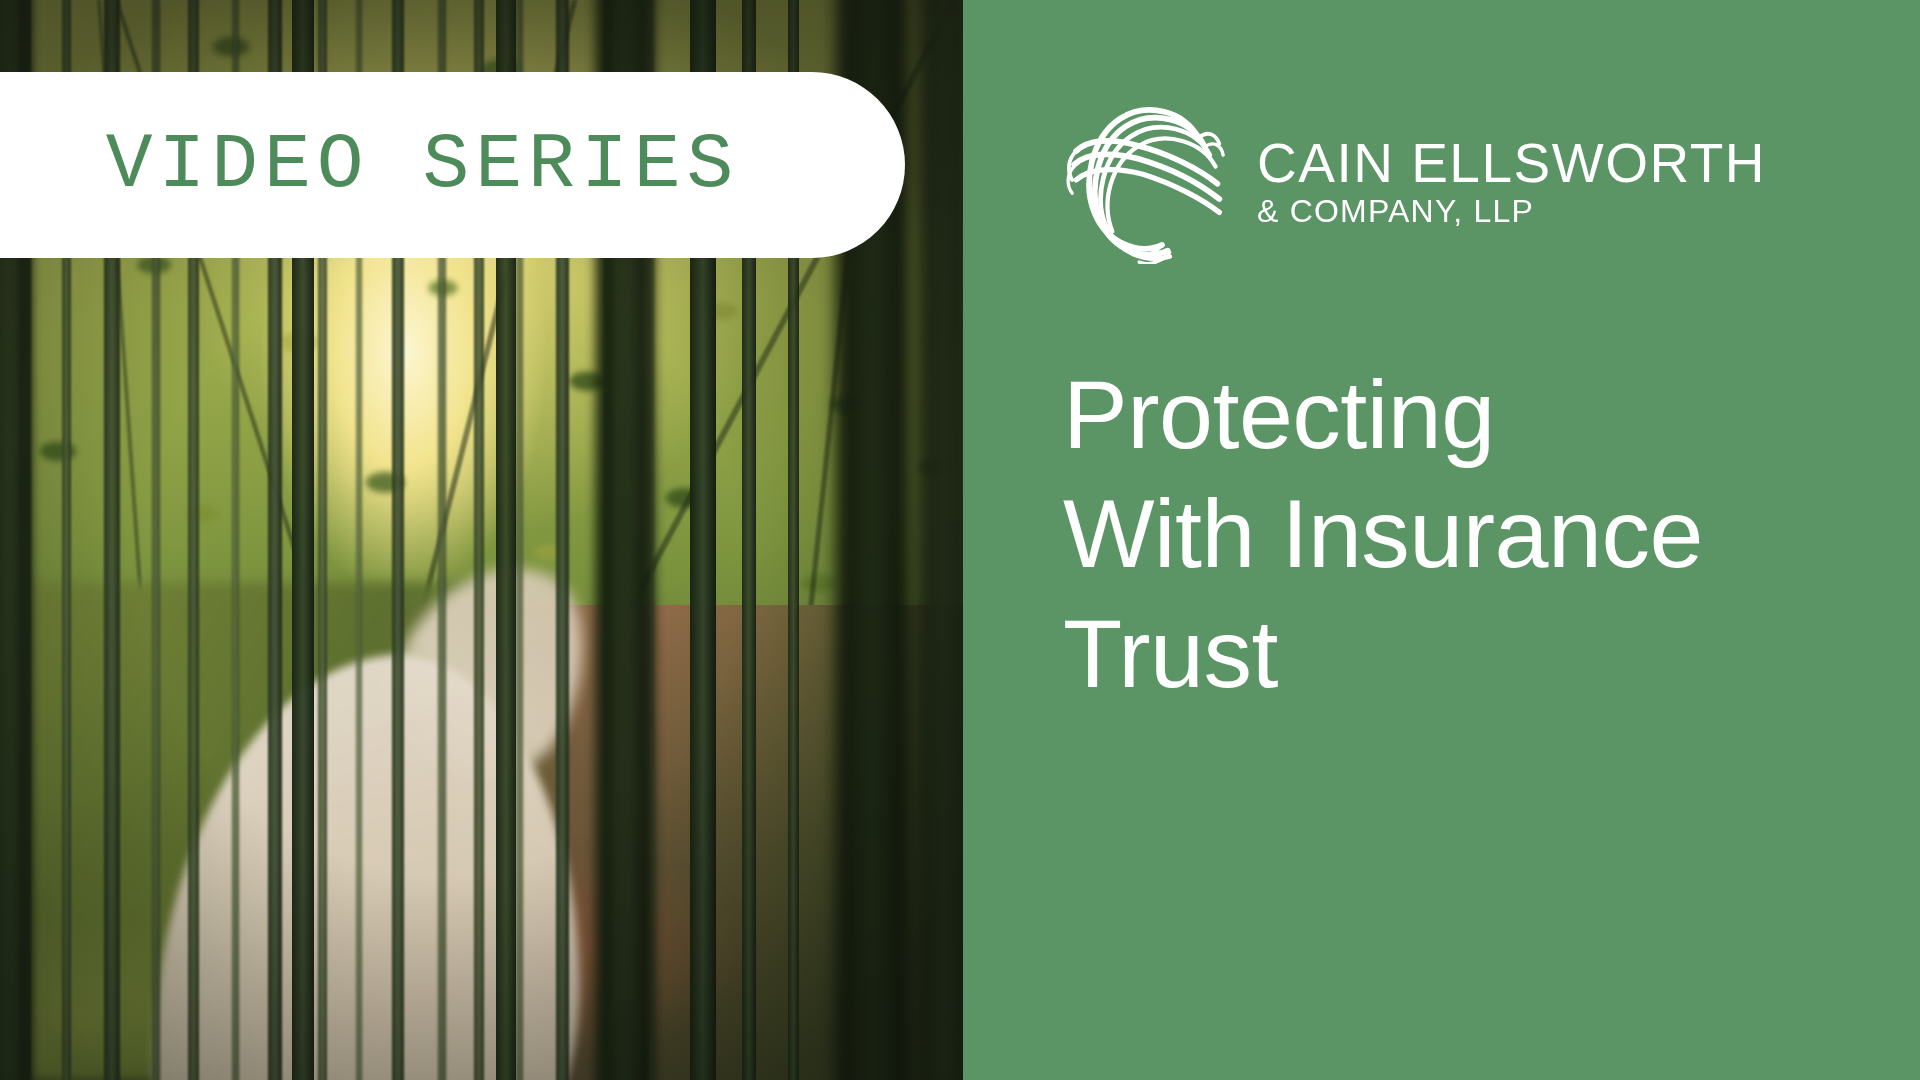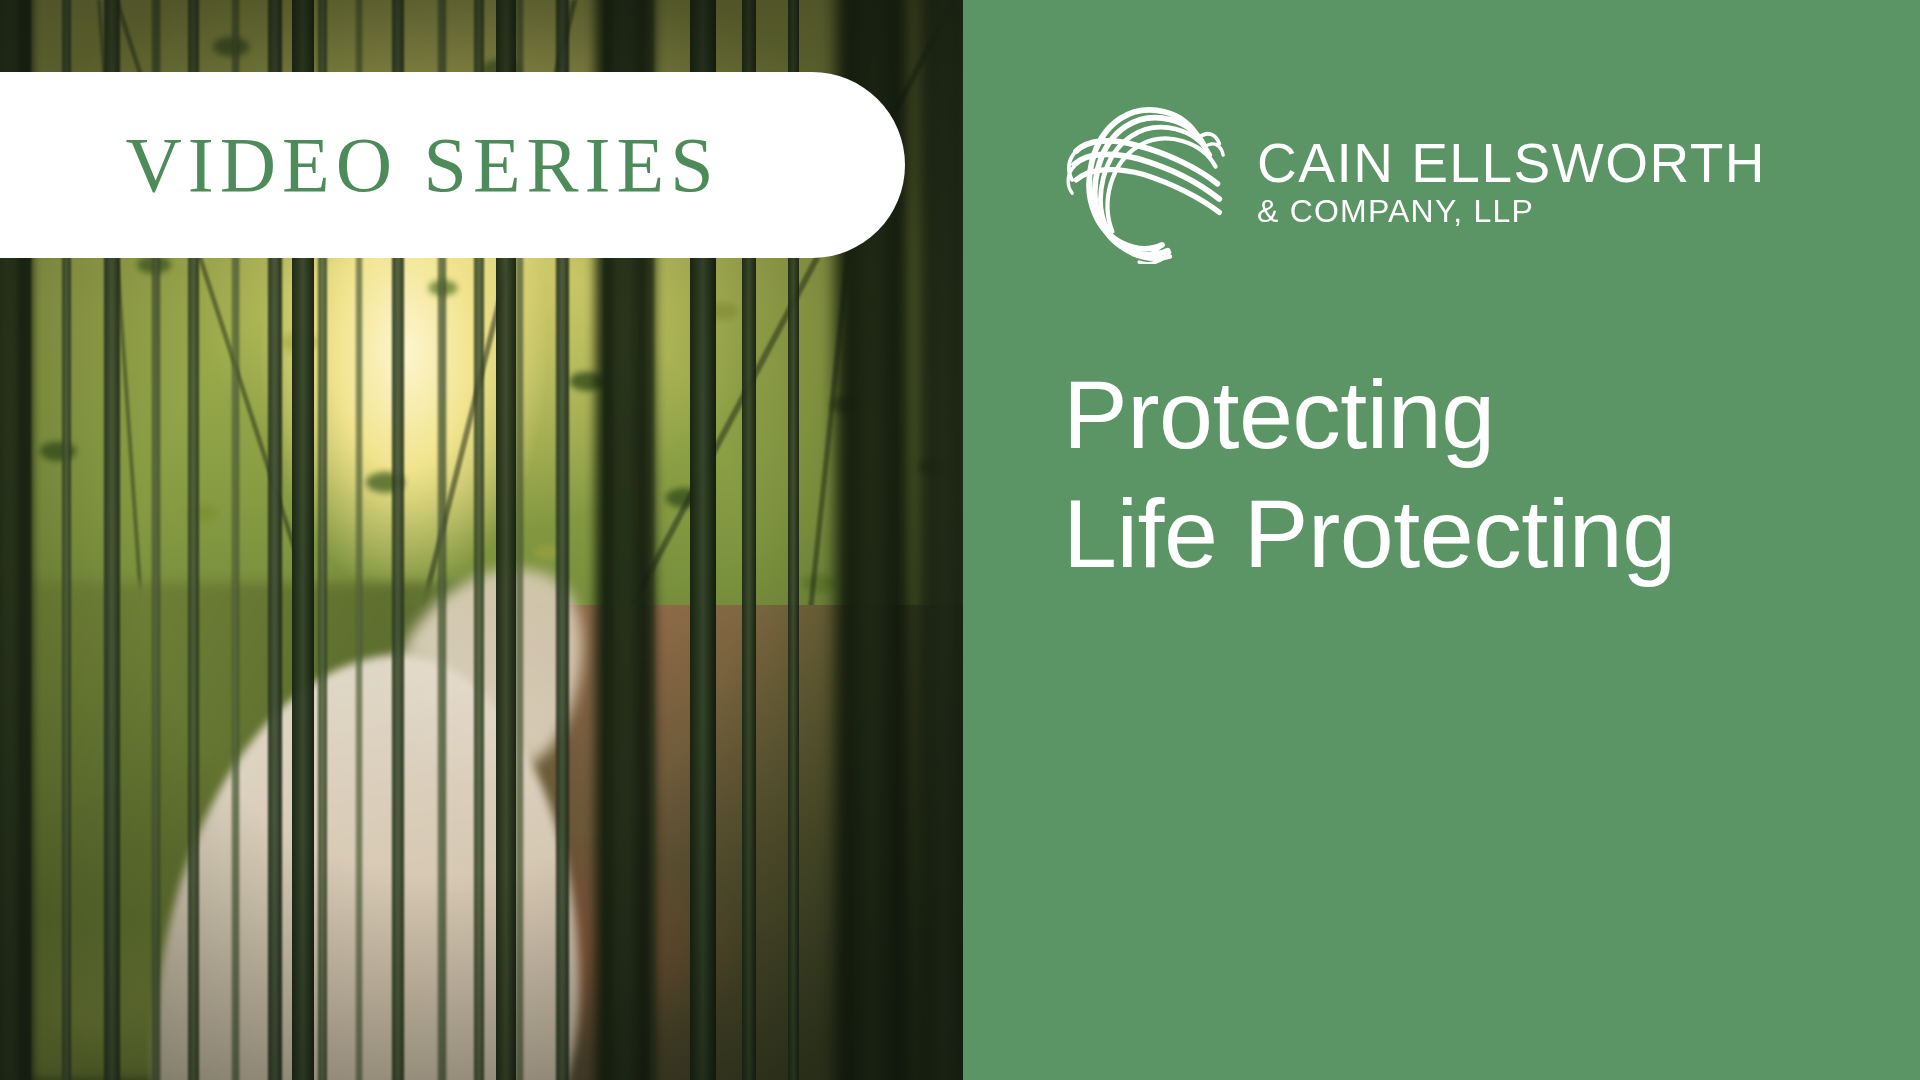--- a/index.html
+++ b/index.html
@@ -169,21 +169,21 @@
     z-index:5;
   }
   .badge-label {
     color:#4e8b5a;
     font-size:78px;
     letter-spacing:6px;
     font-weight:400;
     white-space:nowrap;
     line-height:1;
     padding-right:60px;
-    font-family:Liberation Serif, serif;
+    font-family:Liberation Mono, monospace;
   }
 
   
   .green-panel {
     position:relative;
     width:957px; height:1080px;
     background:#5b9465;
     padding:0;
   }
 
@@ -311,17 +311,18 @@
       </svg>
 
       <div class="logo-words">
         <span class="logo-name">CAIN ELLSWORTH</span>
         <span class="logo-sub">&amp; COMPANY, LLP</span>
       </div>
     </div>
 
     <div class="headline">
       <span class="headline-line">Protecting</span>
-      <span class="headline-line">Life Protecting</span>
+      <span class="headline-line">With Insurance</span>
+      <span class="headline-line">Trust</span>
     </div>
 
   </div>
 </div>
 
 </body></html>

